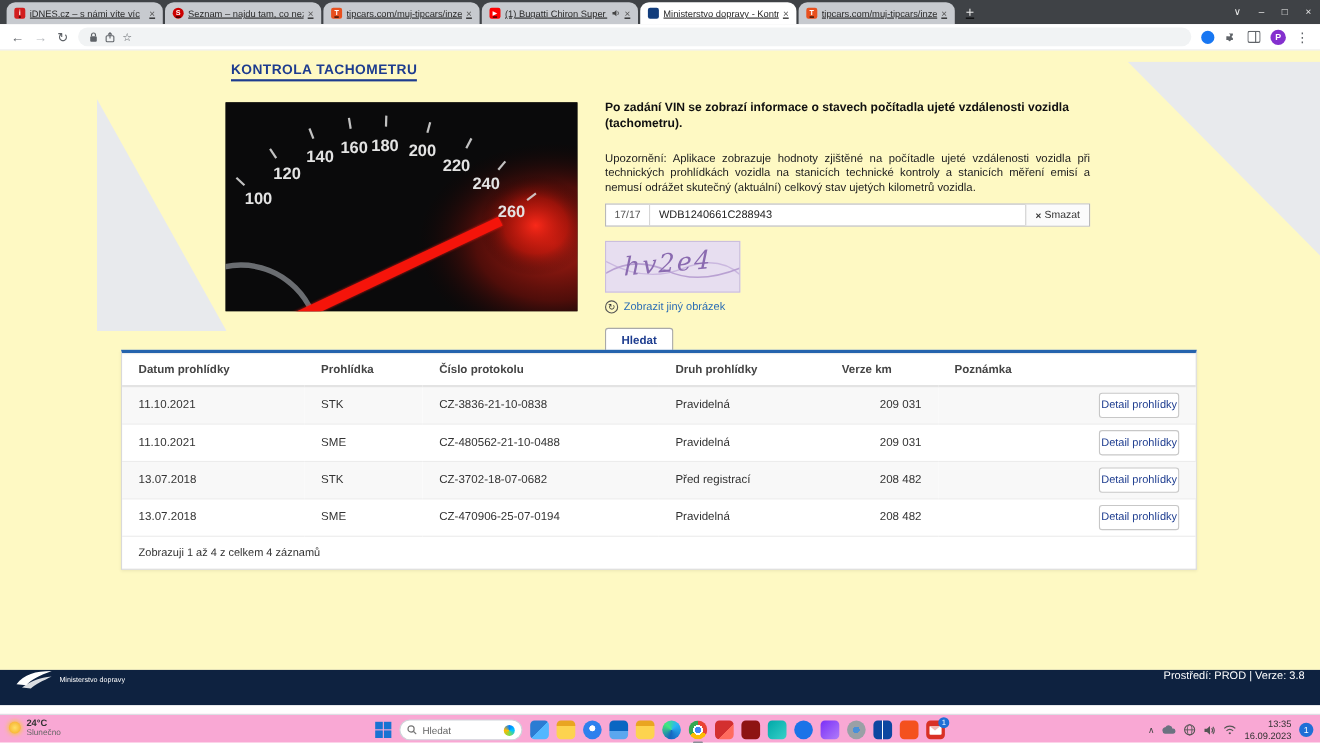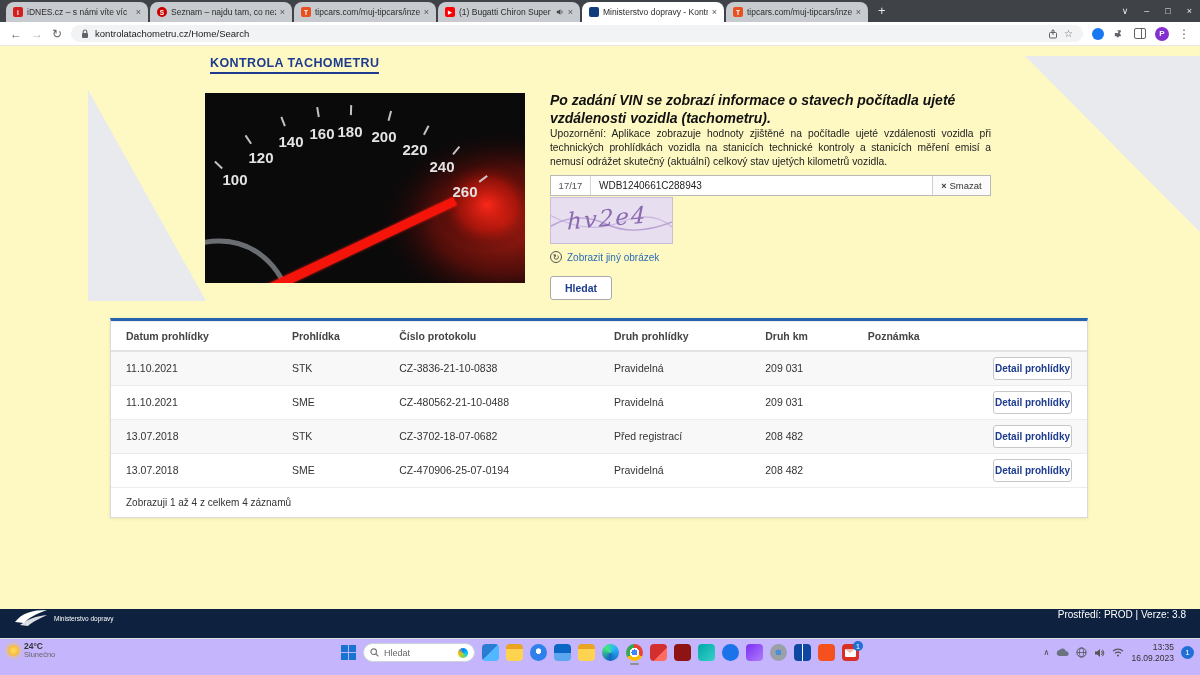--- a/index.html
+++ b/index.html
@@ -1,19 +1,19 @@
 <!DOCTYPE html>
 <html><head>
 <meta charset="utf-8">
 <style>
   * { margin:0; padding:0; box-sizing:border-box; }
   html,body { width:1200px; height:675px; overflow:hidden; font-family:"Liberation Sans",sans-serif; background:#fff; }
 
   
-  .tabstrip { position:absolute; top:0; left:0; right:0; height:22px; background:#3f4246; display:flex; align-items:flex-end; padding-left:6px; }
+  .tabstrip { position:absolute; top:0; left:0; right:0; height:22px; background:#3f4246; display:flex; align-items:flex-end; padding-left:6px;text-decoration:underline; }
   .tab { width:142px; height:20px; background:#c7cacf; border-radius:8px 8px 0 0; display:flex; align-items:center; gap:4px; padding:0 7px; margin-right:2px; font-size:8.5px; color:#2b2b2b; cursor:default; }
   .tab.active { background:#ffffff; }
   .tab .ttl { flex:1; white-space:nowrap; overflow:hidden; text-overflow:clip; }
   .tab .cls { font-size:9px; color:#555; flex:none; }
   .favicon { width:10px; height:10px; border-radius:2px; flex:none; display:flex; align-items:center; justify-content:center; color:#fff; font-size:6.5px; font-weight:bold; }
   .speaker-mini { width:8px; height:8px; flex:none; }
   .newtab { color:#e6e6e6; font-size:13px; margin:0 0 4px 8px; }
   .wincontrols { position:absolute; right:8px; top:0; height:22px; display:flex; gap:16px; align-items:center; color:#ececec; font-size:9px; }
 
   .toolbar { position:absolute; top:22px; left:0; right:0; height:24px; background:#fff; display:flex; align-items:center; gap:9px; padding:0 10px; border-bottom:1px solid #e8e8e8; }
@@ -25,23 +25,23 @@
   .ext-blue { width:12px; height:12px; border-radius:50%; background:#1877f2; color:#fff; font-size:7px; display:flex; align-items:center; justify-content:center; font-weight:bold; }
   .avatar { width:14px; height:14px; border-radius:50%; background:#8430ce; color:#fff; font-size:8px; font-weight:bold; display:flex; align-items:center; justify-content:center; }
 
   
   .content { position:absolute; top:46px; left:0; right:0; height:563px; background:#fef9c3; overflow:hidden; }
   .diag-right { position:absolute; top:10px; right:0; width:175px; height:235px; background:#e8eaed; clip-path:polygon(0 0,100% 0,100% 75%); }
   .diag-left { position:absolute; top:15px; left:88px; width:118px; height:240px; background:#e8eaed; clip-path:polygon(0 12%,100% 100%,0 100%); }
   .page-title { position:absolute; left:210px; top:10px; font-size:12.5px; font-weight:bold; color:#1d3c8f; letter-spacing:.4px; border-bottom:2px solid #1d3c8f; padding-bottom:2px; }
   .speedo { position:absolute; left:205px; top:47px; width:320px; height:190px; background:#000; }
   .form-col { position:absolute; left:550px; top:45px; width:441px; }
-  .intro-bold { font-size:14px; font-weight:bold; color:#111; margin-bottom:0; line-height:1.3;font-style:italic; }
+  .intro-bold { font-size:11px; font-weight:bold; color:#111; margin-bottom:18px; line-height:1.3; }
   .intro-text { font-size:10.3px; color:#222; text-align:justify; line-height:1.32; margin-bottom:7px; }
-  .vin-row { display:flex; height:21px; border:1px solid #b9b9b9; margin-bottom:1px; background:#fff; }
+  .vin-row { display:flex; height:21px; border:1px solid #b9b9b9; margin-bottom:13px; background:#fff; }
   .vin-count { width:40px; border-right:1px solid #d6d6d6; color:#555; font-size:9.5px; display:flex; align-items:center; justify-content:center; }
   .vin-value { flex:1; font-size:10px; color:#222; display:flex; align-items:center; padding-left:8px; }
   .clear-btn { width:58px; border:none; border-left:1px solid #cfcfcf; background:#fbfbfb; font-size:9.5px; color:#333; display:flex; align-items:center; justify-content:center; gap:3px; font-family:inherit; }
   .clear-btn b { font-size:9px; }
   .captcha-row { display:flex; gap:12px; margin-bottom:7px; }
   .captcha-img { width:123px; height:47px; background:#e7def0; border:1px solid #cbbedd; position:relative; overflow:hidden; }
   .captcha-txt { position:absolute; left:16px; top:7px; font-family:"DejaVu Serif",serif; font-style:italic; font-size:23px; color:#8a6ab0; letter-spacing:2px; transform:rotate(-5deg) skewX(-6deg); }
   .captcha-squiggle { position:absolute; left:0; top:0; }
   .captcha-side label { display:block; font-size:10.5px; font-weight:bold; color:#111; margin-bottom:5px; }
   .captcha-input { width:63px; height:20px; border:1px solid #b9b9b9; background:#fff; }
@@ -51,33 +51,33 @@
   .search-btn { width:62px; height:24px; border:1px solid #a9a9a9; border-radius:3px; background:#fff; color:#1d3c8f; font-weight:bold; font-size:10.5px; font-family:inherit; }
 
   
   .results-card { position:absolute; left:110px; top:272px; width:978px; background:#fff; border:1px solid #d9d9d9; border-top:3px solid #2563ad; box-shadow:0 1px 3px rgba(0,0,0,.08); }
   .card-title { font-size:13px; color:#333; padding:11px 15px 10px; }
   table { width:100%; border-collapse:collapse; font-size:10.5px; color:#333; table-layout:fixed; }
   thead th { text-align:left; font-weight:bold; color:#444; padding:8px 15px; border-top:1px solid #ececec; border-bottom:2px solid #e3e3e3; }
   tbody td { padding:0 15px; height:34px; border-bottom:1px solid #ececec; overflow:hidden; white-space:nowrap; }
   tbody tr:nth-child(odd) { background:#f8f8f8; }
   td.km, th.km-h { }
-  td.km { text-align:left; }
+  td.km { text-align:right; }
   td.act { text-align:right; }
-  .detail-btn { border:1px solid #c7c7c7; background:#fff; border-radius:3px; font-size:10px; font-weight:bold; color:#1d3c8f; padding:5px 1px; font-family:inherit; }
+  .detail-btn { border:1px solid #c7c7c7; background:#fff; border-radius:3px; font-size:10px; font-weight:normal; color:#1d3c8f; padding:5px 1px; font-family:inherit; }
   .card-foot { font-size:10px; color:#333; padding:9px 15px; }
 
   
   .site-footer { position:absolute; top:609px; left:0; right:0; height:32px; background:#0e2240; display:flex; align-items:flex-start; justify-content:space-between; padding:0 14px; }
   .foot-left { display:flex; align-items:center; gap:6px; }
   .ministry-name { color:#fff; font-size:6.5px; }
   .env-text { color:#fff; font-size:10px; }
 
   
-  .taskbar { position:absolute; bottom:0; left:0; right:0; height:37px; background:#c4b5fd; border-top:1px solid #dcdfe4; }
+  .taskbar { position:absolute; bottom:0; left:0; right:0; height:26px; background:#f9a8d4; border-top:1px solid #dcdfe4; }
   .weather { position:absolute; left:8px; top:3px; display:flex; align-items:center; gap:5px; }
   .sun { width:11px; height:11px; border-radius:50%; background:radial-gradient(#ffe066,#f5a623); box-shadow:0 0 4px 1px #f7c64a; }
   .wtxt .t { font-size:8.5px; font-weight:bold; color:#333; line-height:1.1; }
   .wtxt .d { font-size:7.5px; color:#666; line-height:1.1; }
   .task-center { position:absolute; left:50%; transform:translateX(-50%); top:0; height:27px; display:flex; align-items:center; gap:7px; }
   .search-pill { width:112px; height:19px; border:1px solid #cfd4da; border-radius:10px; background:#fff; display:flex; align-items:center; gap:5px; padding:0 6px; font-size:9px; color:#666; }
   .search-pill .sp-label { flex:1; }
   .bing-dot { width:10px; height:10px; border-radius:50%; background:conic-gradient(#0080ff,#00c6ff,#7fdb4a,#ffb900,#0080ff); }
   .ti { width:17px; height:17px; border-radius:4px; position:relative; flex:none; }
   .ti.open::after { content:""; position:absolute; bottom:-4px; left:4px; width:9px; height:2px; border-radius:2px; background:#8a8f98; }
@@ -139,21 +139,20 @@
 
 <div class="toolbar">
   <span class="navg">←</span>
   <span class="navg dis">→</span>
   <span class="navg">↻</span>
   <div class="omnibox">
     <svg width="8" height="10" viewBox="0 0 8 10">
         <rect x="1" y="4" width="6" height="5" rx="1" fill="#5f6368"></rect>
         <path d="M2.2 4 V2.8 a1.8 1.8 0 0 1 3.6 0 V4" stroke="#5f6368" stroke-width="1.1" fill="none"></path>
       </svg>
-    <span class="url">kontrolatachometru.cz/Home/Search</span>
     <svg width="10" height="10" viewBox="0 0 10 10">
         <rect x="1.5" y="3.5" width="7" height="5.5" rx="1" fill="none" stroke="#5f6368" stroke-width="1"></rect>
         <path d="M5 6 V0.8 M3.2 2.4 L5 0.8 L6.8 2.4" stroke="#5f6368" stroke-width="1" fill="none"></path>
       </svg>
     <span class="obicon">☆</span>
   </div>
   <span class="ext-blue"></span>
   <svg width="12" height="12" viewBox="0 0 12 12">
       <path d="M4 1h4v2.2a1.3 1.3 0 1 0 0 2.6V8H5.8a1.3 1.3 0 1 1-2.6 0H1V4h2.2a1.3 1.3 0 1 0 .8-2.4V1z" transform="translate(1 1.5) scale(.85)" fill="#5f6368"></path>
     </svg>
@@ -253,21 +252,21 @@
           <col style="width:10.5%">
           <col style="width:11%">
           <col style="width:13%">
       </colgroup>
       <thead>
         <tr>
           <th>Datum prohlídky</th>
           <th>Prohlídka</th>
           <th>Číslo protokolu</th>
           <th>Druh prohlídky</th>
-          <th class="km-h">Druh km</th>
+          <th class="km-h">Verze km</th>
           <th>Poznámka</th>
           <th></th>
         </tr>
       </thead>
       <tbody>
         <tr>
           <td>11.10.2021</td>
           <td>STK</td>
           <td>CZ-3836-21-10-0838</td>
           <td>Pravidelná</td>

